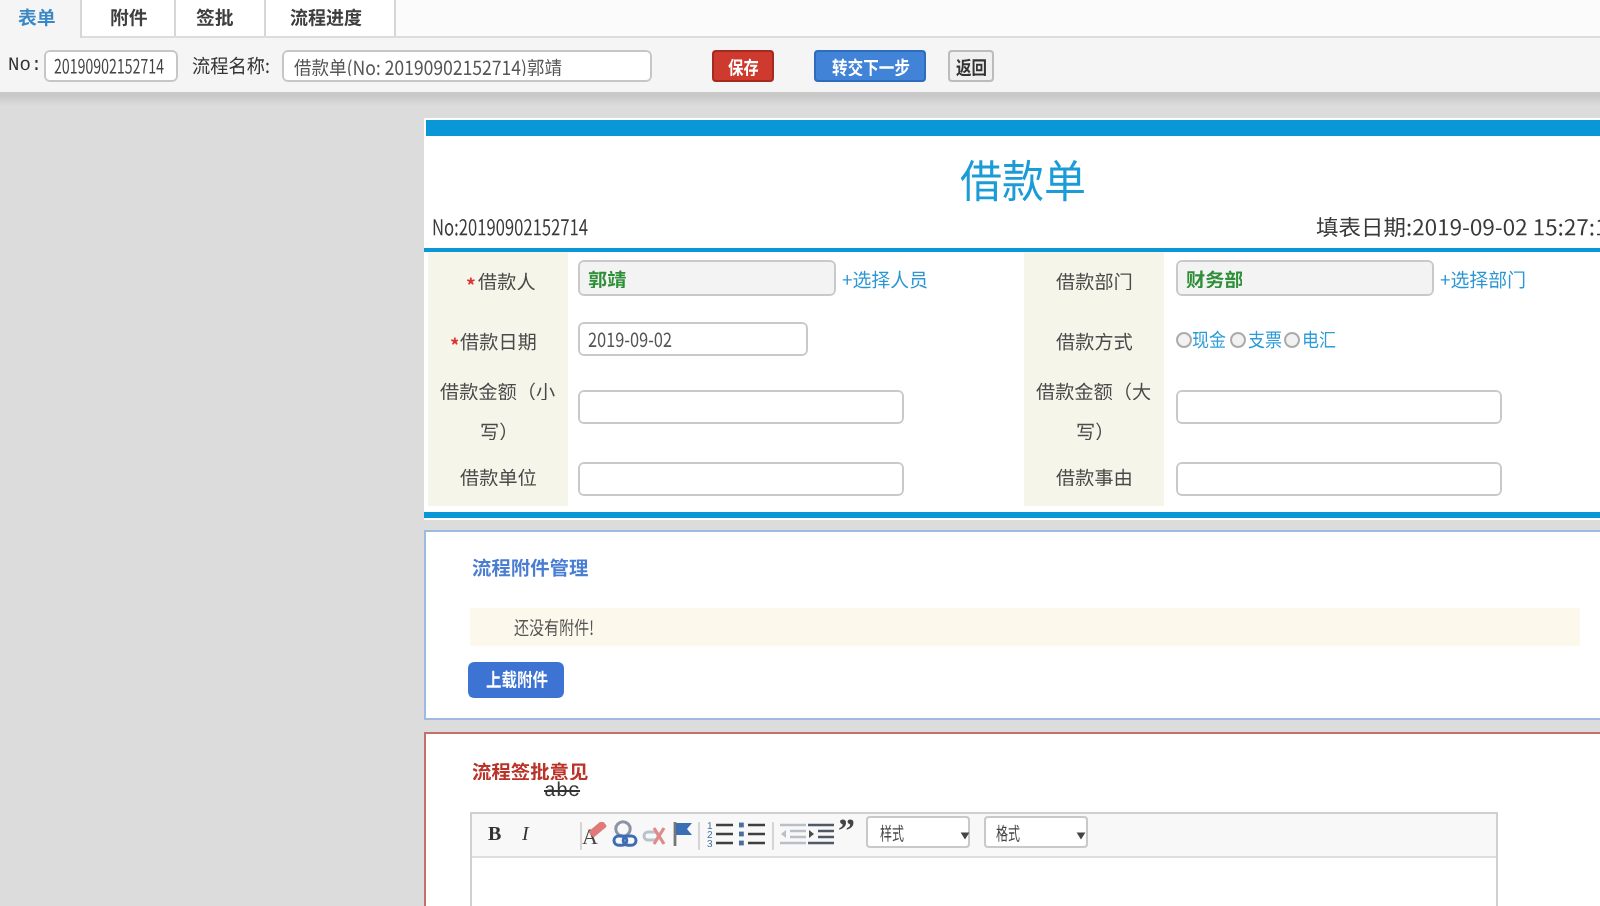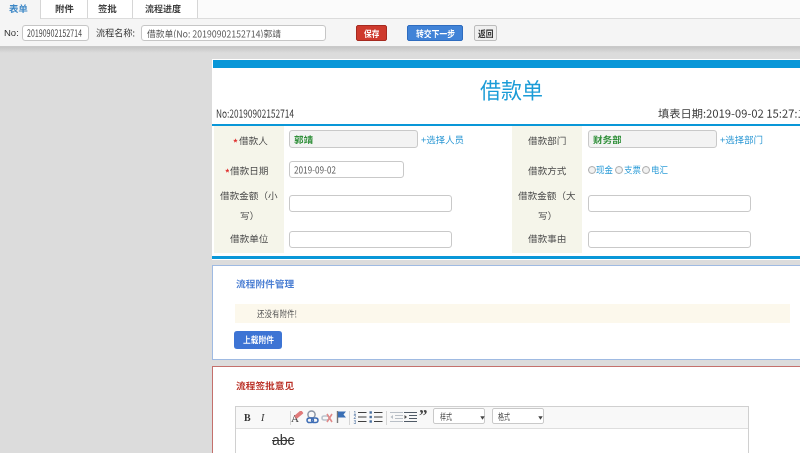--- a/index.html
+++ b/index.html
@@ -1,15 +1,15 @@
 <!DOCTYPE html>
 <html><head><meta charset="utf-8"><style>
 html,body{margin:0;padding:0}
 body{width:800px;height:453px;overflow:hidden;position:relative;background:#dcdcdc;font-family:"Liberation Sans",sans-serif}
-.lat{position:absolute;white-space:pre;line-height:1.1;font-family:Liberation Sans, sans-serif}
+.lat{position:absolute;white-space:pre;line-height:1.1;font-family:Liberation Mono, monospace}
 </style></head><body>
 <div style="position:absolute;left:0;top:0;width:800px;height:18px;background:#fbfbfb;border-bottom:1px solid #dcdcdc"></div>
 <div style="position:absolute;left:40px;top:0;width:47px;height:18px;background:#fff;border-right:1px solid #d6d6d6"></div>
 <div style="position:absolute;left:88px;top:0;width:44px;height:18px;background:#fff;border-right:1px solid #d6d6d6"></div>
 <div style="position:absolute;left:133px;top:0;width:64px;height:18px;background:#fff;border-right:1px solid #d6d6d6"></div>
 <div style="position:absolute;left:0;top:0;width:40px;height:19px;background:#f5f5f5;border-right:1px solid #d6d6d6"></div>
 <svg style="position:absolute;left:9.0px;top:4.2px" width="18.80" height="9.40" viewBox="0 -880 2000 1000" preserveAspectRatio="none">
     <path fill="#3c87c6" d="M235 89C265 70 311 56 597 -30C590 -55 580 -104 577 -137L361 -78V-248C408 -282 452 -320 490 -359C566 -151 690 -4 898 66C916 34 951 -14 977 -39C887 -64 811 -106 750 -160C808 -193 873 -236 930 -277L830 -351C792 -314 735 -270 682 -234C650 -275 624 -320 604 -370H942V-472H558V-528H869V-623H558V-676H908V-777H558V-850H437V-777H99V-676H437V-623H149V-528H437V-472H56V-370H340C253 -301 133 -240 21 -205C46 -181 82 -136 99 -108C145 -125 191 -146 236 -170V-97C236 -53 208 -29 185 -17C204 7 228 60 235 89Z M1254 -422H1436V-353H1254ZM1560 -422H1750V-353H1560ZM1254 -581H1436V-513H1254ZM1560 -581H1750V-513H1560ZM1682 -842C1662 -792 1628 -728 1595 -679H1380L1424 -700C1404 -742 1358 -802 1320 -846L1216 -799C1245 -764 1277 -717 1298 -679H1137V-255H1436V-189H1048V-78H1436V87H1560V-78H1955V-189H1560V-255H1874V-679H1731C1758 -716 1788 -760 1816 -803Z"></path>
   </svg>
 <svg style="position:absolute;left:55.0px;top:4.2px" width="18.80" height="9.40" viewBox="0 -880 2000 1000" preserveAspectRatio="none">
@@ -145,21 +145,21 @@
     <path fill="#fff" d="M403 -837V-81H43V40H958V-81H532V-428H887V-549H532V-837Z M1736 -785C1777 -742 1827 -682 1848 -642L1941 -703C1918 -742 1865 -800 1823 -840ZM1055 -110 1065 -3 1307 -24V86H1418V-34L1573 -49L1574 -145L1418 -134V-190H1557L1558 -289H1418V-348H1307V-289H1213C1230 -314 1248 -341 1265 -370H1570V-463H1316L1342 -519L1267 -539H1600C1609 -386 1625 -246 1655 -139C1610 -78 1558 -27 1499 14C1527 35 1562 71 1579 97C1624 63 1664 23 1701 -20C1735 43 1780 80 1838 80C1921 80 1955 39 1972 -117C1944 -128 1905 -154 1882 -180C1877 -75 1867 -34 1848 -34C1821 -34 1797 -67 1778 -124C1841 -224 1890 -339 1926 -466L1820 -495C1800 -419 1773 -347 1741 -281C1729 -356 1720 -444 1715 -539H1957V-632H1711C1709 -702 1709 -774 1711 -848H1592C1592 -775 1593 -702 1596 -632H1378V-690H1543V-782H1378V-849H1264V-782H1096V-690H1264V-632H1046V-539H1221C1213 -513 1203 -487 1192 -463H1060V-370H1146C1135 -351 1126 -337 1120 -329C1103 -302 1087 -284 1068 -280C1082 -251 1099 -197 1105 -175C1114 -184 1150 -190 1188 -190H1307V-126Z M2577 -409C2609 -339 2646 -246 2663 -186L2760 -232C2741 -292 2703 -381 2669 -450ZM2787 -829V-630H2578V-520H2787V-51C2787 -36 2781 -32 2767 -31C2753 -31 2709 -31 2664 -32C2680 1 2698 54 2701 87C2773 87 2823 82 2857 63C2891 43 2902 9 2902 -50V-520H2975V-630H2902V-829ZM2515 -847C2475 -710 2406 -575 2327 -488C2348 -464 2383 -409 2396 -384C2411 -401 2425 -419 2439 -439V86H2545V-622C2575 -685 2601 -752 2622 -818ZM2073 -807V90H2178V-700H2255C2240 -631 2220 -544 2202 -480C2254 -408 2264 -340 2264 -292C2264 -261 2259 -239 2249 -229C2242 -224 2233 -221 2223 -221C2213 -221 2201 -221 2186 -222C2202 -193 2210 -148 2210 -119C2232 -118 2254 -118 2270 -121C2292 -124 2311 -131 2325 -143C2356 -166 2369 -210 2369 -277C2369 -337 2357 -410 2302 -492C2328 -571 2359 -679 2383 -768L2305 -811L2288 -807Z M3316 -365V-248H3587V89H3708V-248H3966V-365H3708V-538H3918V-656H3708V-837H3587V-656H3505C3515 -694 3525 -732 3533 -771L3417 -794C3395 -672 3353 -544 3299 -465C3328 -453 3379 -425 3403 -408C3425 -444 3446 -489 3465 -538H3587V-365ZM3242 -846C3192 -703 3107 -560 3018 -470C3039 -440 3072 -375 3083 -345C3103 -367 3123 -391 3143 -417V88H3257V-595C3295 -665 3329 -738 3356 -810Z"></path>
   </svg>
 <div style="position:absolute;left:212px;top:366px;width:600px;height:100px;background:#fff;border:1px solid #c4706c;box-sizing:border-box"></div>
 <svg style="position:absolute;left:236.0px;top:380.5px" width="58.20" height="9.70" viewBox="0 -880 6000 1000" preserveAspectRatio="none">
     <path fill="#bb3228" d="M565 -356V46H670V-356ZM395 -356V-264C395 -179 382 -74 267 6C294 23 334 60 351 84C487 -13 503 -151 503 -260V-356ZM732 -356V-59C732 8 739 30 756 47C773 64 800 72 824 72C838 72 860 72 876 72C894 72 917 67 931 58C947 49 957 34 964 13C971 -7 975 -59 977 -104C950 -114 914 -131 896 -149C895 -104 894 -68 892 -52C890 -37 888 -30 885 -26C882 -24 877 -23 872 -23C867 -23 860 -23 856 -23C852 -23 847 -25 846 -28C843 -31 842 -41 842 -56V-356ZM72 -750C135 -720 215 -669 252 -632L322 -729C282 -766 200 -811 138 -838ZM31 -473C96 -446 179 -399 218 -364L285 -464C242 -498 158 -540 94 -564ZM49 -3 150 78C211 -20 274 -134 327 -239L239 -319C179 -203 102 -78 49 -3ZM550 -825C563 -796 576 -761 585 -729H324V-622H495C462 -580 427 -537 412 -523C390 -504 355 -496 332 -491C340 -466 356 -409 360 -380C398 -394 451 -399 828 -426C845 -402 859 -380 869 -361L965 -423C933 -477 865 -559 810 -622H948V-729H710C698 -766 679 -814 661 -851ZM708 -581 758 -520 540 -508C569 -544 600 -584 629 -622H776Z M1570 -711H1804V-573H1570ZM1459 -812V-472H1920V-812ZM1451 -226V-125H1626V-37H1388V68H1969V-37H1746V-125H1923V-226H1746V-309H1947V-412H1427V-309H1626V-226ZM1340 -839C1263 -805 1140 -775 1029 -757C1042 -732 1057 -692 1063 -665C1102 -670 1143 -677 1185 -684V-568H1041V-457H1169C1133 -360 1076 -252 1020 -187C1039 -157 1065 -107 1076 -73C1115 -123 1153 -194 1185 -271V89H1301V-303C1325 -266 1349 -227 1361 -201L1430 -296C1411 -318 1328 -405 1301 -427V-457H1408V-568H1301V-710C1344 -720 1385 -733 1421 -747Z M2412 -268C2443 -208 2479 -127 2492 -78L2593 -120C2578 -168 2539 -246 2506 -304ZM2162 -246C2199 -191 2241 -116 2258 -70L2360 -118C2342 -165 2297 -236 2258 -289ZM2487 -649C2388 -534 2199 -444 2026 -397C2052 -371 2080 -332 2095 -304C2160 -325 2225 -352 2288 -383V-319H2700V-386C2764 -354 2832 -328 2899 -311C2915 -340 2947 -384 2971 -407C2818 -437 2654 -505 2565 -583L2582 -601L2560 -612C2578 -630 2595 -651 2612 -675H2668C2696 -635 2724 -588 2736 -557L2851 -581C2839 -607 2817 -643 2793 -675H2941V-770H2668C2678 -790 2687 -810 2694 -830L2581 -858C2560 -798 2524 -737 2481 -694V-770H2264L2287 -829L2176 -858C2144 -761 2088 -662 2025 -600C2053 -586 2102 -556 2124 -537C2155 -574 2188 -622 2217 -675H2228C2250 -635 2272 -588 2281 -557L2388 -588C2380 -612 2365 -644 2347 -675H2461L2460 -674C2481 -662 2516 -640 2540 -622ZM2642 -418H2352C2406 -449 2456 -483 2501 -522C2541 -484 2589 -449 2642 -418ZM2735 -299C2704 -211 2658 -112 2611 -41H2064V65H2937V-41H2739C2776 -111 2815 -194 2843 -269Z M3162 -850V-659H3039V-548H3162V-372L3026 -342L3057 -227L3162 -254V-45C3162 -31 3156 -26 3142 -26C3130 -26 3088 -26 3048 -27C3063 3 3078 51 3081 82C3152 82 3200 79 3234 60C3268 43 3279 13 3279 -44V-285L3389 -315L3375 -424L3279 -400V-548H3378V-659H3279V-850ZM3420 83C3439 64 3473 43 3642 -32C3634 -59 3626 -108 3624 -142L3526 -103V-424H3634V-535H3526V-830H3406V-106C3406 -63 3386 -35 3366 -21C3385 1 3411 53 3420 83ZM3874 -643C3850 -606 3817 -565 3783 -526V-829H3661V-97C3661 32 3688 72 3777 72C3793 72 3839 72 3855 72C3939 72 3964 8 3974 -153C3941 -160 3892 -184 3864 -206C3862 -79 3859 -43 3843 -43C3835 -43 3807 -43 3801 -43C3786 -43 3783 -50 3783 -97V-376C3841 -429 3907 -498 3962 -560Z M4286 -151V-45C4286 50 4316 79 4443 79C4469 79 4578 79 4606 79C4699 79 4731 51 4744 -62C4713 -68 4666 -83 4642 -99C4637 -28 4631 -17 4594 -17C4566 -17 4477 -17 4457 -17C4411 -17 4402 -20 4402 -47V-151ZM4728 -132C4775 -76 4825 1 4843 51L4947 4C4925 -48 4872 -121 4824 -174ZM4163 -165C4137 -105 4090 -37 4039 6L4138 65C4191 16 4232 -57 4263 -121ZM4294 -313H4709V-270H4294ZM4294 -426H4709V-384H4294ZM4180 -501V-195H4436L4394 -155C4450 -129 4519 -86 4552 -56L4625 -130C4600 -150 4560 -175 4519 -195H4828V-501ZM4370 -701H4630C4624 -680 4613 -654 4603 -631H4398C4392 -652 4381 -679 4370 -701ZM4424 -840 4441 -794H4115V-701H4331L4257 -686C4264 -670 4272 -650 4277 -631H4067V-538H4936V-631H4725L4757 -686L4675 -701H4883V-794H4571C4563 -817 4552 -842 4541 -862Z M5155 -804V-224H5280V-682H5713V-224H5844V-804ZM5428 -607C5419 -290 5415 -103 5033 -13C5059 13 5090 60 5103 92C5333 31 5443 -67 5498 -203V-86C5498 28 5535 60 5655 60C5680 60 5783 60 5810 60C5918 60 5950 19 5964 -149C5932 -157 5880 -175 5855 -195C5850 -68 5843 -50 5800 -50C5774 -50 5690 -50 5669 -50C5624 -50 5616 -54 5616 -88V-307H5529C5547 -395 5552 -495 5555 -607Z"></path>
   </svg>
 <div style="position:absolute;left:235px;top:406px;width:514px;height:62px;background:#fff;border:1px solid #d0d0d0;box-sizing:border-box"></div>
 <div style="position:absolute;left:236px;top:407px;width:512px;height:21px;background:#f8f8f8;border-bottom:1px solid #dedede"></div>
 <div class="lat" style="left:244px;top:412px;font-size:10px;font-weight:bold;color:#333;font-family:'Liberation Serif',serif">B</div>
 <div class="lat" style="left:261px;top:412px;font-size:10px;font-style:italic;color:#333;font-family:'Liberation Serif',serif">I</div>
-<div class="lat" style="left:272px;top:433px;font-size:14px;color:#333;text-decoration:line-through">abc</div>
+<div class="lat" style="left:272px;top:391px;font-size:10px;color:#333;text-decoration:line-through">abc</div>
 <div style="position:absolute;left:290px;top:411px;width:1px;height:14px;background:#d5d5d5"></div>
 <svg style="position:absolute;left:291px;top:411px" width="13" height="13" viewBox="0 0 13 13">
     <text x="0" y="11" font-size="11" font-family="serif" fill="#444">A</text>
     <rect x="5" y="2" width="9" height="4" rx="1" transform="rotate(-40 8 6)" fill="#e07a7a"></rect>
   </svg>
 <svg style="position:absolute;left:306px;top:410px" width="13" height="14" viewBox="0 0 13 14">
     <circle cx="5.5" cy="4.5" r="3.6" fill="none" stroke="#8a94a4" stroke-width="1.5"></circle>
     <rect x="1" y="8" width="6.4" height="4.6" rx="2.3" fill="none" stroke="#3e6db5" stroke-width="1.5"></rect>
     <rect x="5.6" y="8" width="6.4" height="4.6" rx="2.3" fill="none" stroke="#3e6db5" stroke-width="1.5"></rect>
   </svg>

